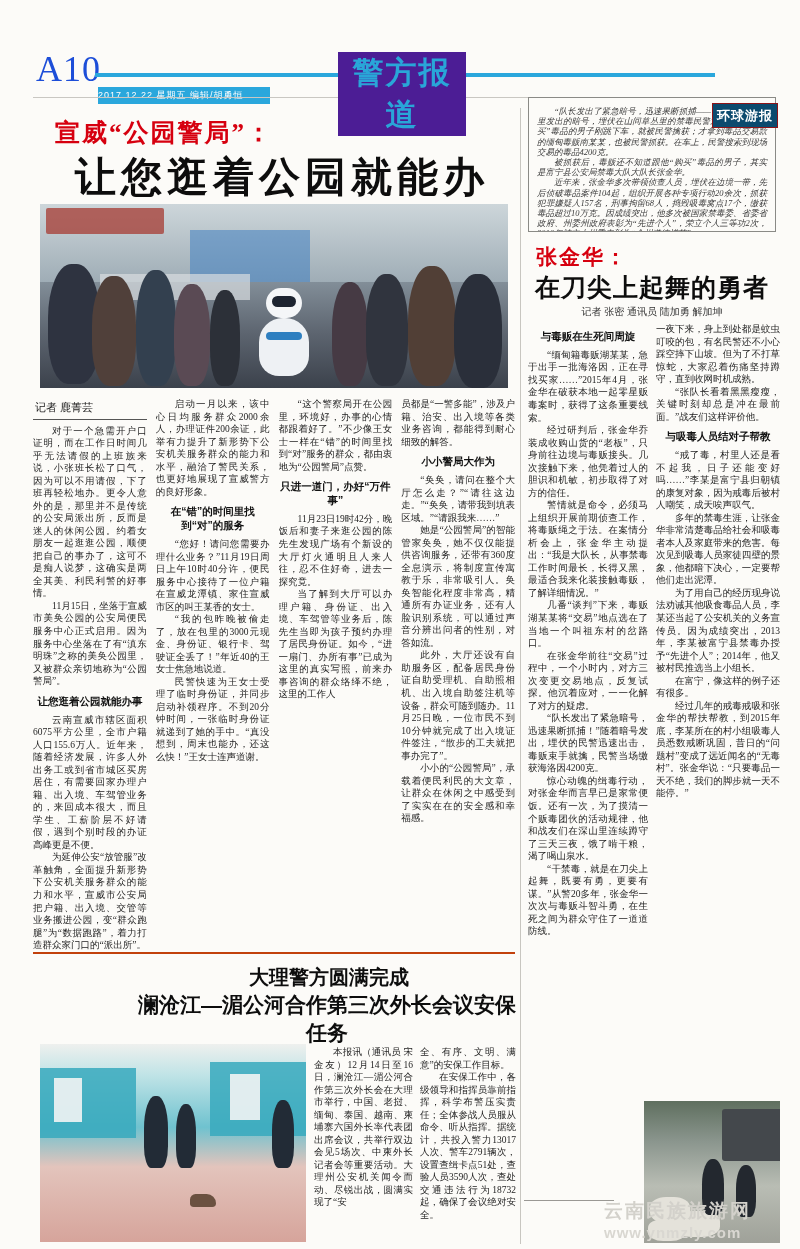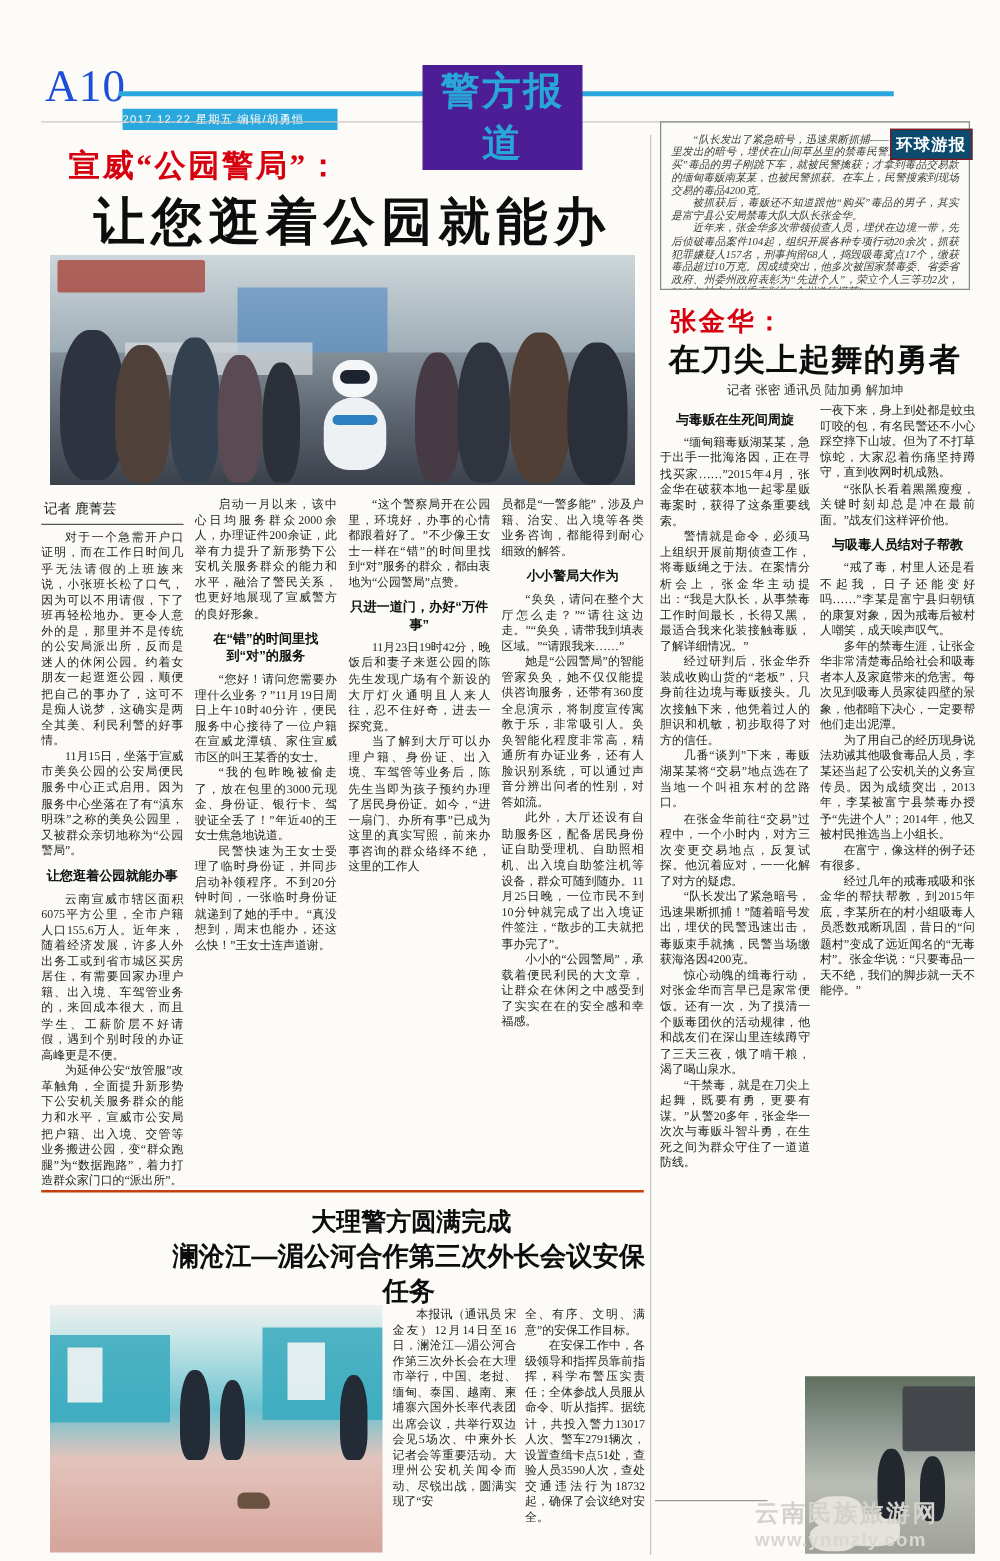--- a/index.html
+++ b/index.html
@@ -163,22 +163,22 @@
           <p class="para">近年来，张金华多次带领侦查人员，埋伏在边境一带，先后侦破毒品案件104起，组织开展各种专项行动20余次，抓获犯罪嫌疑人157名，刑事拘留68人，捣毁吸毒窝点17个，缴获毒品超过10万克。因成绩突出，他多次被国家禁毒委、省委省政府、州委州政府表彰为“先进个人”，荣立个人三等功2次，2016年被文山州委表彰为“全州道德模范”。</p>
         </div>
     </div>
     <div class="kicker feature-kicker">张金华：</div>
     <div class="feature-headline">在刀尖上起舞的勇者</div>
     <div class="feature-byline">记者 张密 通讯员 陆加勇 解加坤</div>
     <div class="fcol fcol-left">
       <div>
           <div class="subhead">与毒贩在生死间周旋</div>
           <p class="para">“缅甸籍毒贩湖某某，急于出手一批海洛因，正在寻找买家……”2015年4月，张金华在破获本地一起零星贩毒案时，获得了这条重要线索。</p>
+          <p class="para">经过研判后，张金华乔装成收购山货的“老板”，只身前往边境与毒贩接头。几次接触下来，他凭着过人的胆识和机敏，初步取得了对方的信任。</p>
           <p class="para">警情就是命令，必须马上组织开展前期侦查工作，将毒贩绳之于法。在案情分析会上，张金华主动提出：“我是大队长，从事禁毒工作时间最长，长得又黑，最适合我来化装接触毒贩，了解详细情况。”</p>
-          <p class="para">经过研判后，张金华乔装成收购山货的“老板”，只身前往边境与毒贩接头。几次接触下来，他凭着过人的胆识和机敏，初步取得了对方的信任。</p>
           <p class="para">几番“谈判”下来，毒贩湖某某将“交易”地点选在了当地一个叫祖东村的岔路口。</p>
           <p class="para">在张金华前往“交易”过程中，一个小时内，对方三次变更交易地点，反复试探。他沉着应对，一一化解了对方的疑虑。</p>
           <p class="para">“队长发出了紧急暗号，迅速果断抓捕！”随着暗号发出，埋伏的民警迅速出击，毒贩束手就擒，民警当场缴获海洛因4200克。</p>
           <p class="para">惊心动魄的缉毒行动，对张金华而言早已是家常便饭。还有一次，为了摸清一个贩毒团伙的活动规律，他和战友们在深山里连续蹲守了三天三夜，饿了啃干粮，渴了喝山泉水。</p>
           <p class="para">“干禁毒，就是在刀尖上起舞，既要有勇，更要有谋。”从警20多年，张金华一次次与毒贩斗智斗勇，在生死之间为群众守住了一道道防线。</p>
         </div>
     </div>
     <div class="fcol fcol-right">
       <div>
           <p class="para cont">一夜下来，身上到处都是蚊虫叮咬的包，有名民警还不小心踩空摔下山坡。但为了不打草惊蛇，大家忍着伤痛坚持蹲守，直到收网时机成熟。</p>

